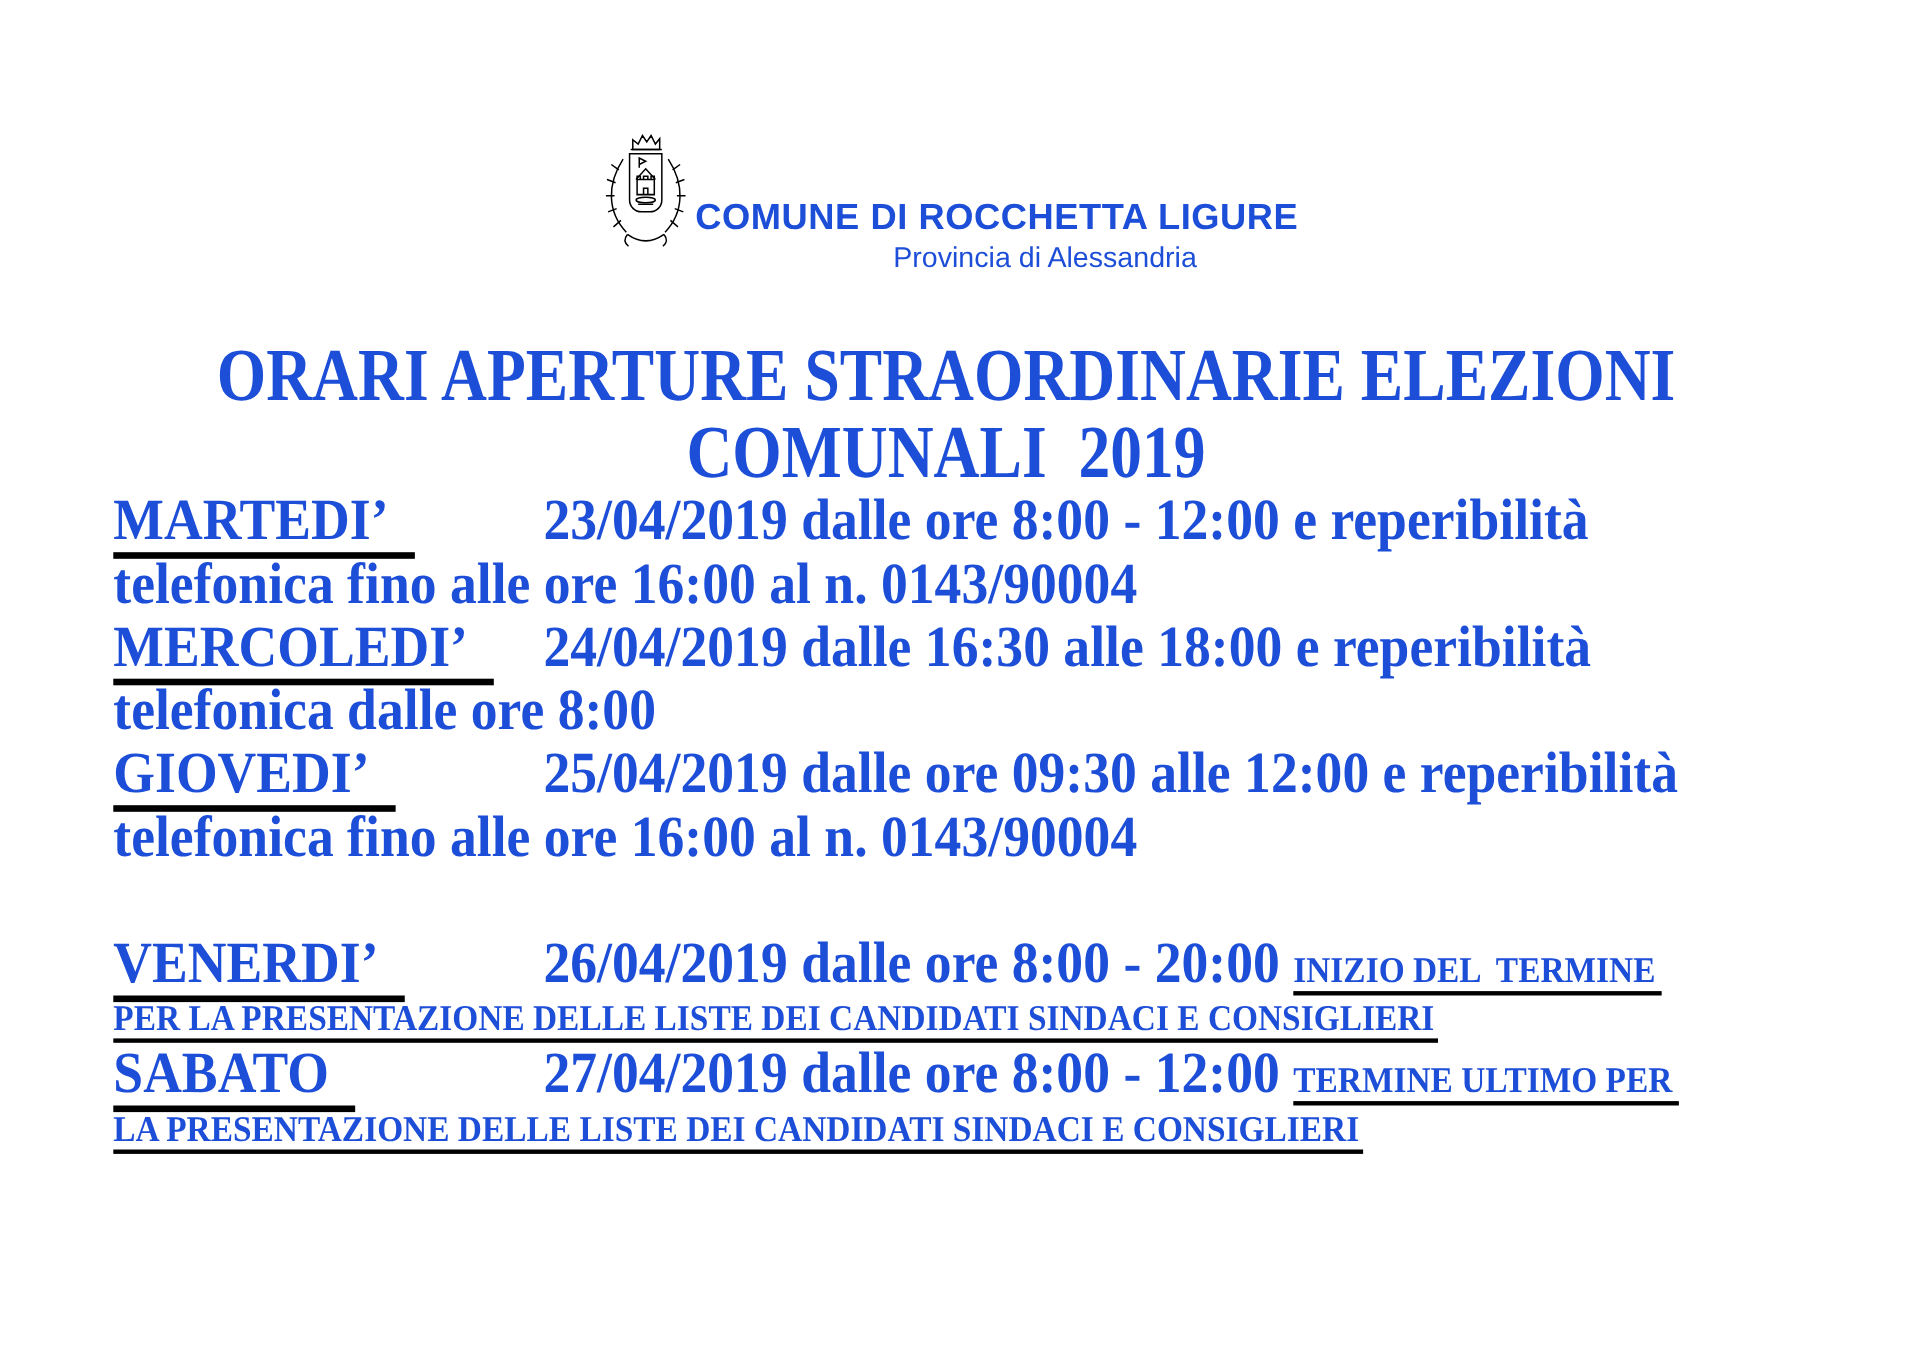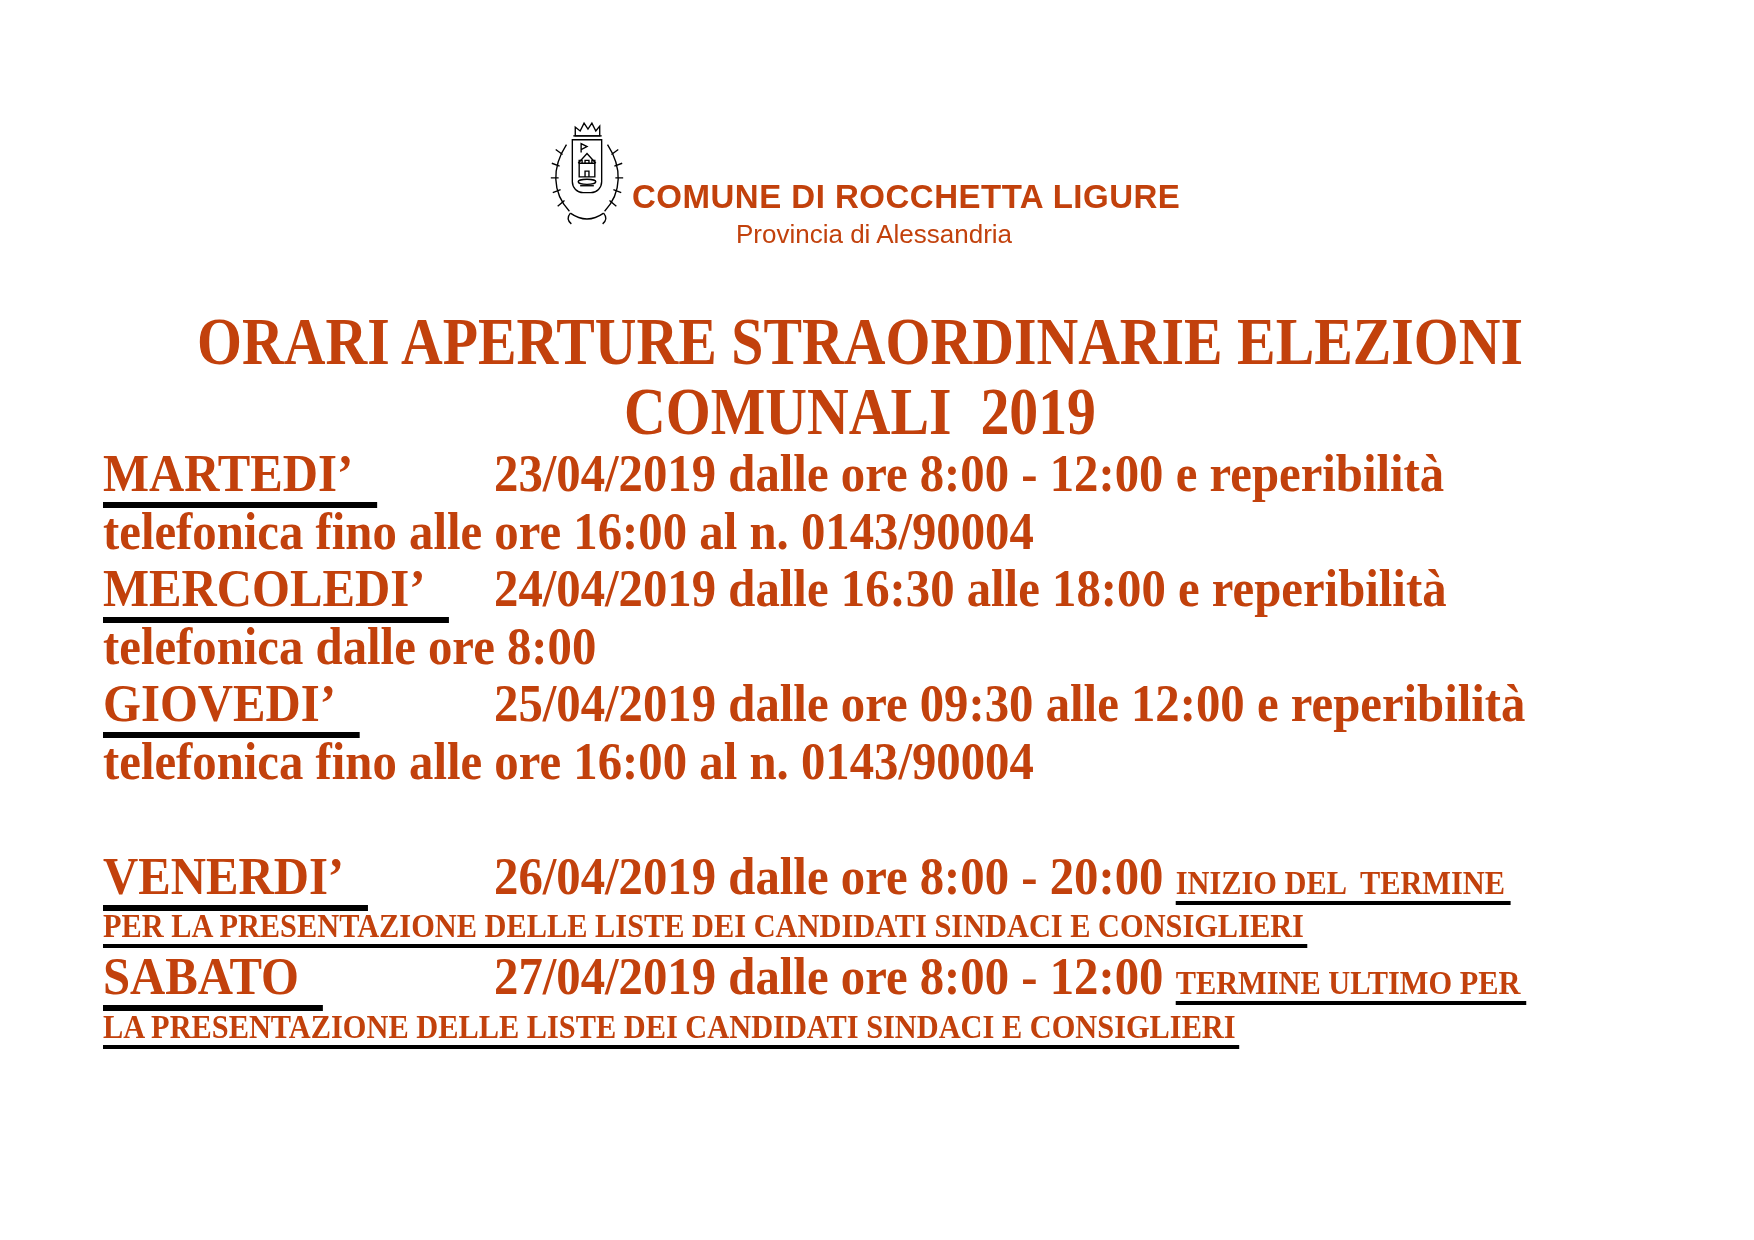--- a/index.html
+++ b/index.html
@@ -1,23 +1,23 @@
 <!DOCTYPE html>
 <html><head>
 <meta charset="utf-8">
 <style>
   html,body{margin:0;padding:0;background:#ffffff;}
-  .page{position:relative;width:1754px;height:1240px;background:#ffffff;color:#c2410c;overflow:hidden;}
+  .page{position:relative;width:1754px;height:1240px;background:#ffffff;color:#1d4ed8;overflow:hidden;}
 
   .crest{position:absolute;left:543px;top:120px;}
 
   .muni-name{position:absolute;left:632px;top:180px;
     font-family:"Liberation Sans",sans-serif;font-weight:bold;font-size:33px;line-height:33px;
     letter-spacing:.5px;white-space:pre;}
-  .province{position:absolute;left:736px;top:221px;
+  .province{position:absolute;left:812px;top:221px;
     font-family:"Liberation Sans",sans-serif;font-size:26px;line-height:26px;white-space:pre;}
 
   .title-line{position:absolute;left:0;width:1720px;text-align:center;
     font-family:"Liberation Serif",serif;font-weight:bold;font-size:68px;line-height:70px;
     transform:scaleX(0.85);white-space:pre;}
   .title-1{top:306px;}
   .title-2{top:376px;}
 
   .body-block{position:absolute;left:103px;top:445px;width:1640px;}
   .row{font-family:"Liberation Serif",serif;font-weight:bold;font-size:53px;

